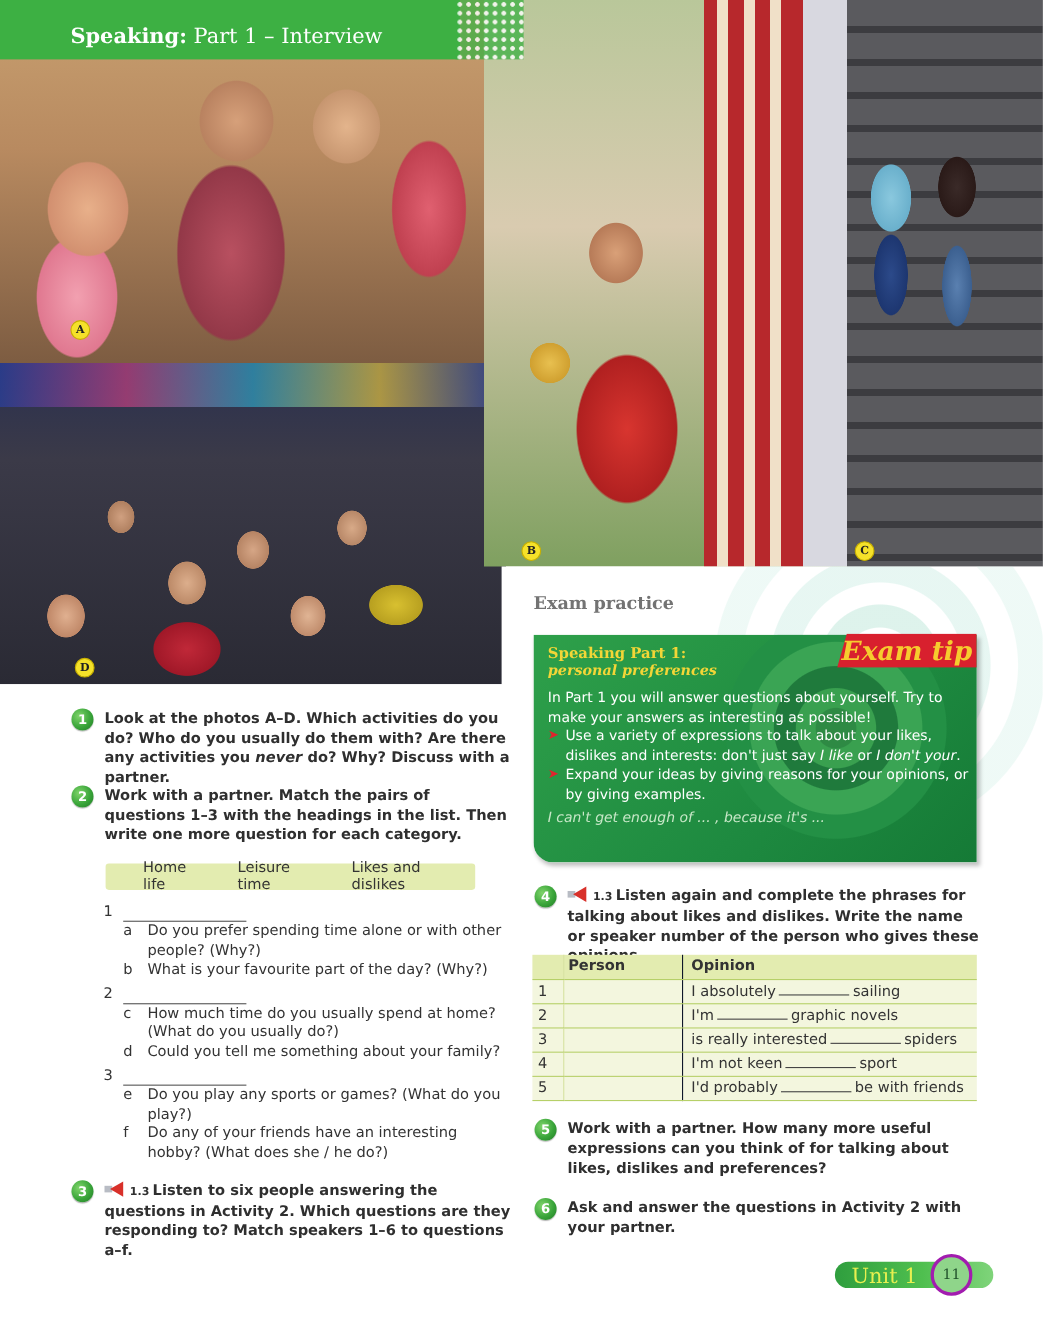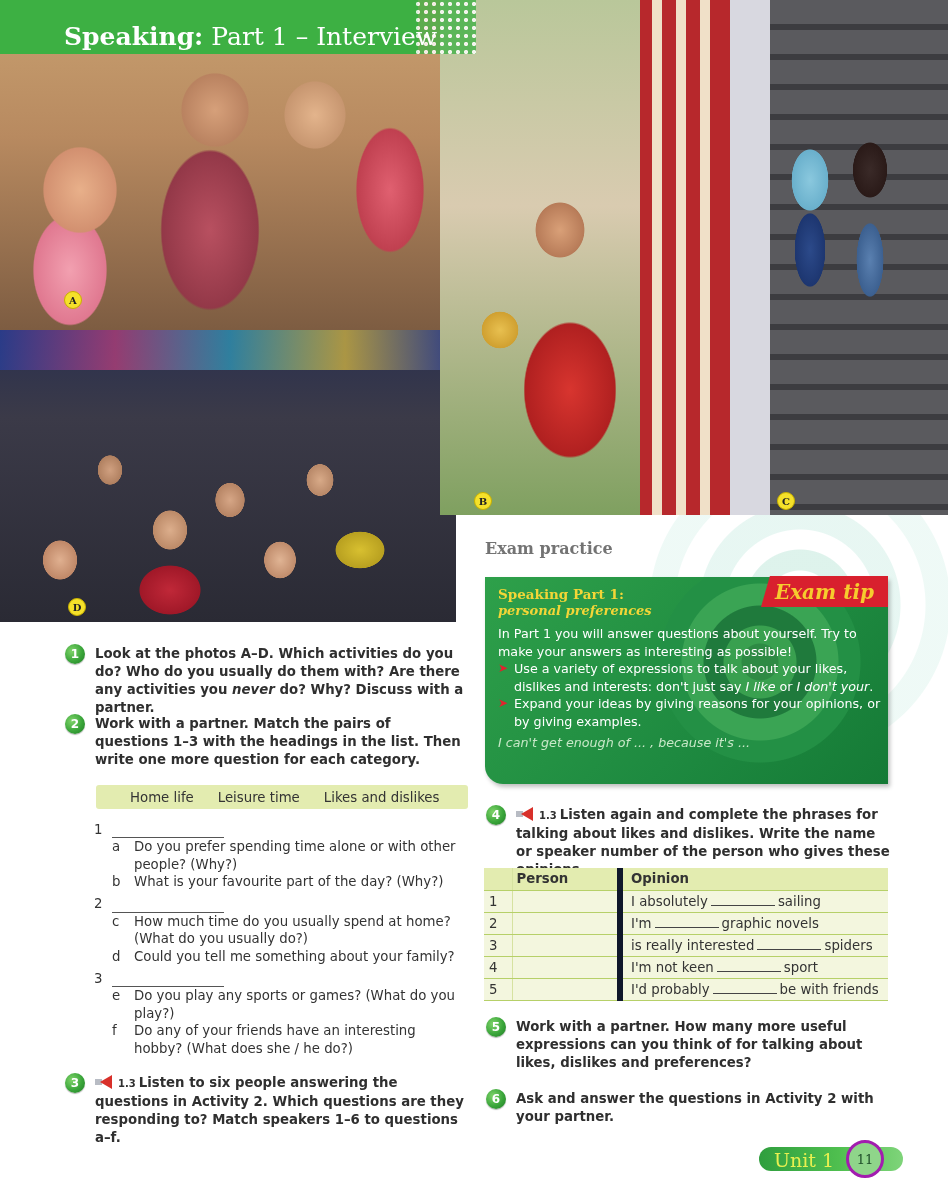--- a/index.html
+++ b/index.html
@@ -67,21 +67,21 @@
     background: #3db043;
   }
   .banner-dots {
     position: absolute; left: 414px; top: 0; width: 62px; height: 54px;
     background-image: radial-gradient(circle, rgba(255,255,255,.9) 1.8px, rgba(61,176,67,.85) 2.4px);
     background-size: 8px 8px;
     opacity: .9;
   }
   .banner-title {
     position: absolute; left: 64px; top: 22px;
-    font-family: "DejaVu Serif", serif; font-size: 25px; color: #ffffff; white-space: nowrap;
+    font-family: "DejaVu Serif", serif; font-size: 19px; color: #ffffff; white-space: nowrap;
   }
   .banner-title .bold { font-weight: bold; }
   .banner-title .light { font-weight: normal; }
 
   
   .right-panel {
     position: absolute; left: 456px; top: 515px; width: 492px; height: 683px;
     background: #ffffff;
   }
   .swirl {
@@ -110,21 +110,21 @@
     content: ""; position: absolute; left: 0; top: 4px; width: 7px; height: 6px; background: #b8bcc4;
   }
   .speaker-icon::after {
     content: ""; position: absolute; left: 5px; top: 0; width: 0; height: 0;
     border-top: 7px solid transparent; border-bottom: 7px solid transparent; border-right: 12px solid #d8302a;
   }
   .track { font-size: 10px; font-weight: bold; margin-right: 3px; }
 
   
   .heading-pill {
-    position: absolute; left: 96px; top: 785px; width: 372px; height: 24px; border-radius: 3px;
+    position: absolute; left: 96px; top: 785px; width: 336px; height: 24px; border-radius: 3px;
     background: #e3ecb0; display: flex; align-items: center; padding-left: 34px; gap: 24px;
     font-size: 13.3px; color: #333;
   }
 
   .qlist { position: absolute; left: 94px; top: 820px; width: 370px; font-size: 13.3px; line-height: 17.5px; color: #333; }
   .qgroup { margin-bottom: 4px; }
   .qnum { display: flex; gap: 10px; align-items: flex-end; height: 18px; }
   .qnum .blank { display: inline-block; width: 112px; border-bottom: 1px solid #555; height: 12px; }
   .qitem { display: flex; padding-left: 18px; }
   .qitem .letter { width: 22px; flex: none; }
@@ -141,21 +141,21 @@
     background:
       radial-gradient(circle at 105px 105px, #2e8a44 0 18px, #39a04f 19px 36px, #1f7a3c 37px 56px, #3aa454 57px 78px, #239045 79px 100px, transparent 101px) 170px -20px / 250px 250px no-repeat,
       linear-gradient(135deg, #2ea04a 0%, #1e8a40 60%, #157a36 100%);
     box-shadow: 2px 3px 4px rgba(0,0,0,.25);
     overflow: hidden;
   }
   .tip-badge {
     position: absolute; left: 761px; top: 576px; width: 127px; height: 31px;
     background: #d8202e; clip-path: polygon(7% 0, 100% 0, 100% 100%, 0 100%);
     display: flex; align-items: center; justify-content: center;
-    font-family: "DejaVu Serif", serif; font-style: italic; font-weight: bold; font-size: 20px; color: #f6cc2e;
+    font-family: "DejaVu Serif", serif; font-style: italic; font-weight: bold; font-size: 24px; color: #f6cc2e;
   }
   .tip-title {
     position: absolute; left: 498px; top: 586px;
     font-family: "DejaVu Serif", serif; font-weight: bold; font-size: 13.5px; color: #f3d637; line-height: 17px;
   }
   .tip-subtitle {
     position: absolute; left: 498px; top: 603px;
     font-family: "DejaVu Serif", serif; font-weight: bold; font-style: italic; font-size: 13px; color: #f3d637;
   }
   .tip-body {
@@ -172,21 +172,21 @@
   .op-table {
     position: absolute; left: 484px; top: 868px; width: 404px; border-collapse: collapse;
     font-size: 13.3px; color: #333;
   }
   .op-table th, .op-table td {
     border-bottom: 1px solid #b6d068; height: 22px; padding: 0 4px; text-align: left; font-weight: normal;
   }
   .op-table thead th { background: #e3ecb0; font-weight: 600; }
   .op-table tbody td { background: #f3f6de; }
   .op-table td.c-num, .op-table th.c-num { width: 28px; padding-left: 5px; border-right: 1px solid #d6e2a0; }
-  .op-table td.c-person, .op-table th.c-person { width: 108px; border-right: 6px solid #0f172a; }
+  .op-table td.c-person, .op-table th.c-person { width: 108px; border-right: 1px solid #0f172a; }
   .op-table td.c-opinion, .op-table th.c-opinion { padding-left: 8px; }
   .op-table .gap { display: inline-block; width: 64px; border-bottom: 1px solid #444; height: 11px; margin: 0 3px; }
 
   
   .footer-pill {
     position: absolute; left: 759px; top: 1147px; width: 144px; height: 24px; border-radius: 12px;
     background: linear-gradient(90deg, #2f9e3e 0%, #4fbf4f 55%, #7fd47a 100%);
   }
   .footer-unit {
     position: absolute; left: 774px; top: 1149px;

